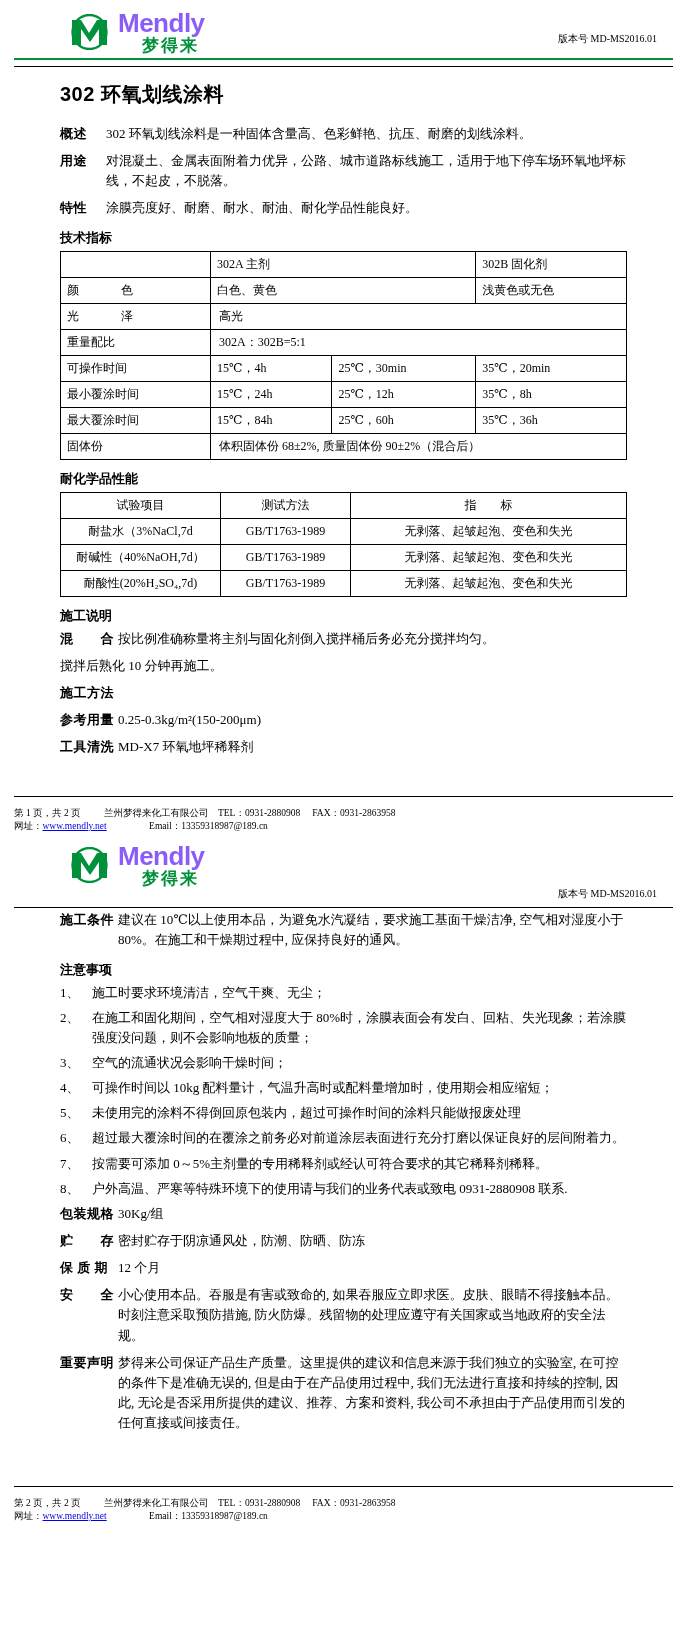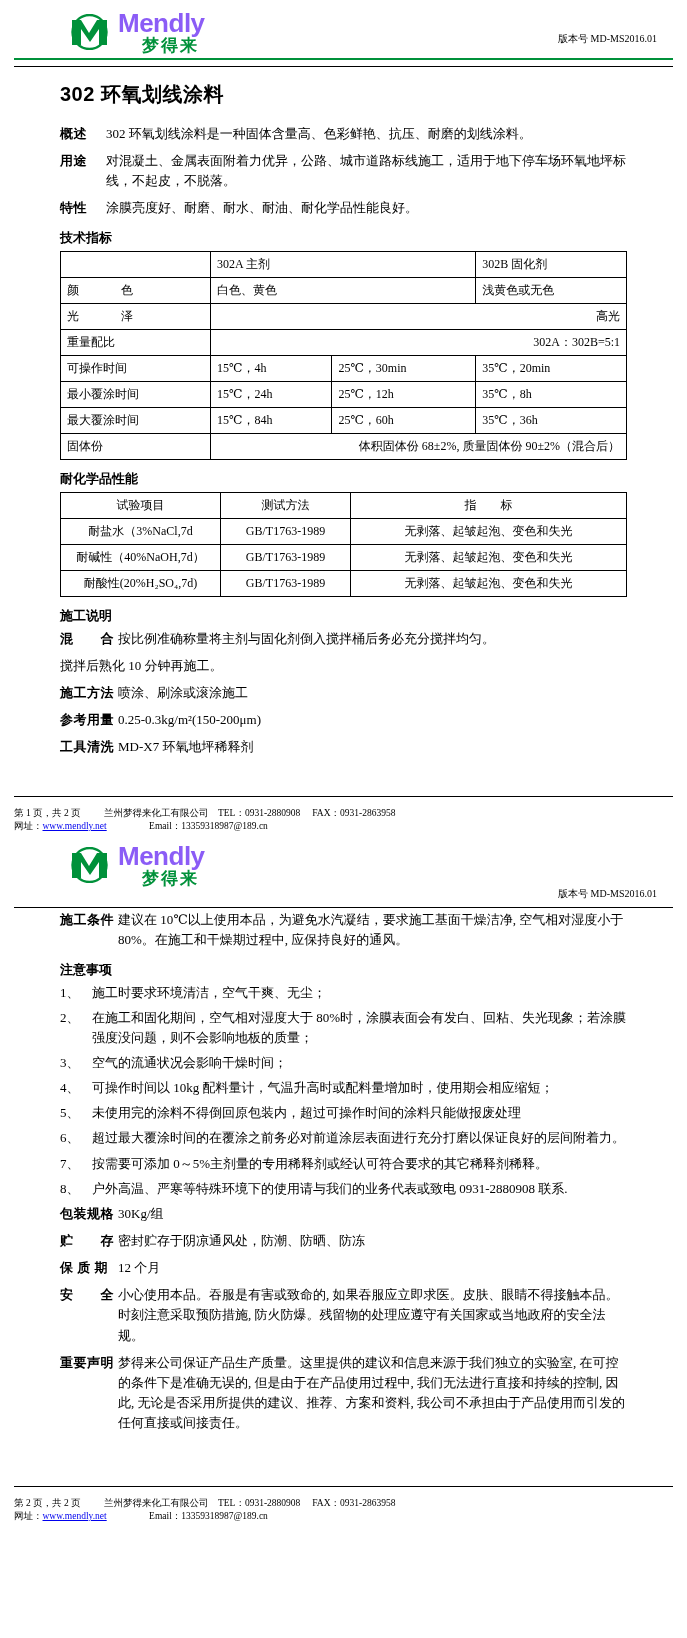--- a/index.html
+++ b/index.html
@@ -108,21 +108,21 @@
     margin-bottom: 4px;
     border-radius: 12px;
   }
   table.spec td, table.spec th {
     border: 1px solid #000;
     padding: 4px 6px;
     vertical-align: middle;
     font-weight: normal;
     text-align: left;
   }
-  table.spec td.c { text-align: right; padding-left: 8px; }
+  table.spec td.c { text-align: left; padding-left: 8px; }
   .sp { letter-spacing: 6px; }
 
   table.chem {
     border-collapse: collapse;
     width: 100%;
     font-size: 12px;
     margin-bottom: 4px;
   }
   table.chem td, table.chem th {
     border: 1px solid #000;
@@ -287,21 +287,20 @@
 
     <div class="para">
       <div class="lbl wide">混　　合</div>
       <div class="txt">按比例准确称量将主剂与固化剂倒入搅拌桶后务必充分搅拌均匀。</div>
     </div>
     <div class="para">
       <div class="txt">搅拌后熟化 10 分钟再施工。</div>
     </div>
     <div class="para">
       <div class="lbl wide blk">施工方法</div>
-      <div class="txt">喷涂、刷涂或滚涂施工</div>
     </div>
     <div class="para">
       <div class="lbl wide blk">参考用量</div>
       <div class="txt">0.25-0.3kg/m²(150-200μm)</div>
     </div>
     <div class="para">
       <div class="lbl wide blk">工具清洗</div>
       <div class="txt">MD-X7 环氧地坪稀释剂</div>
     </div>
   </div>

